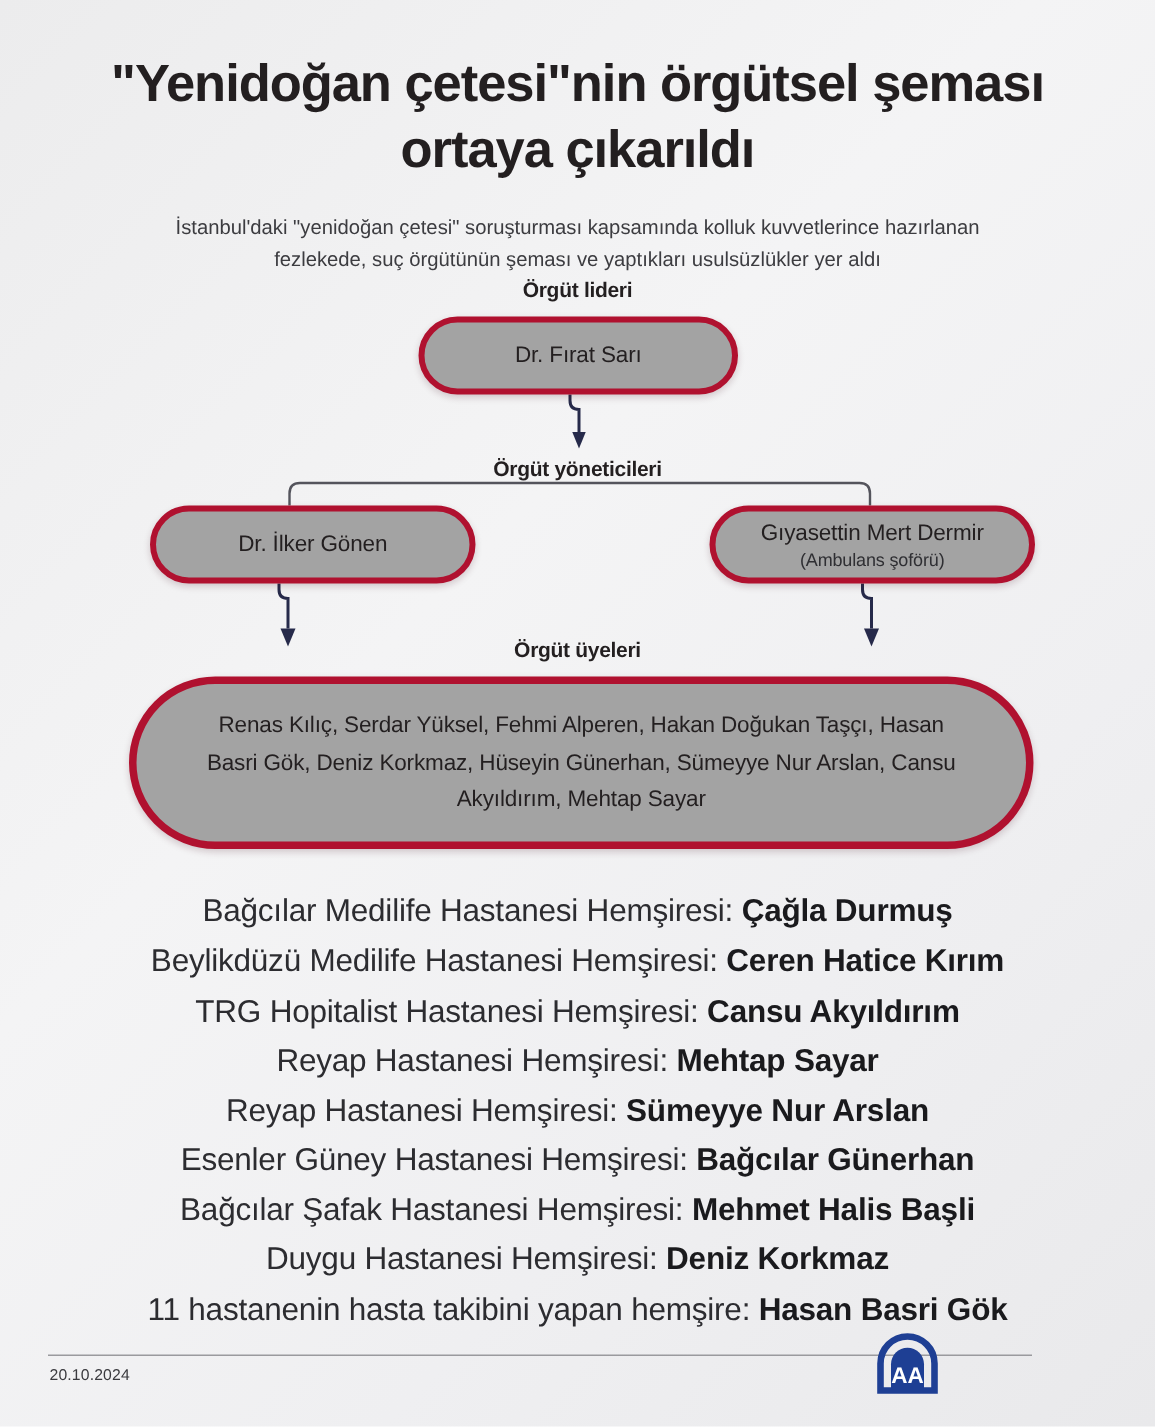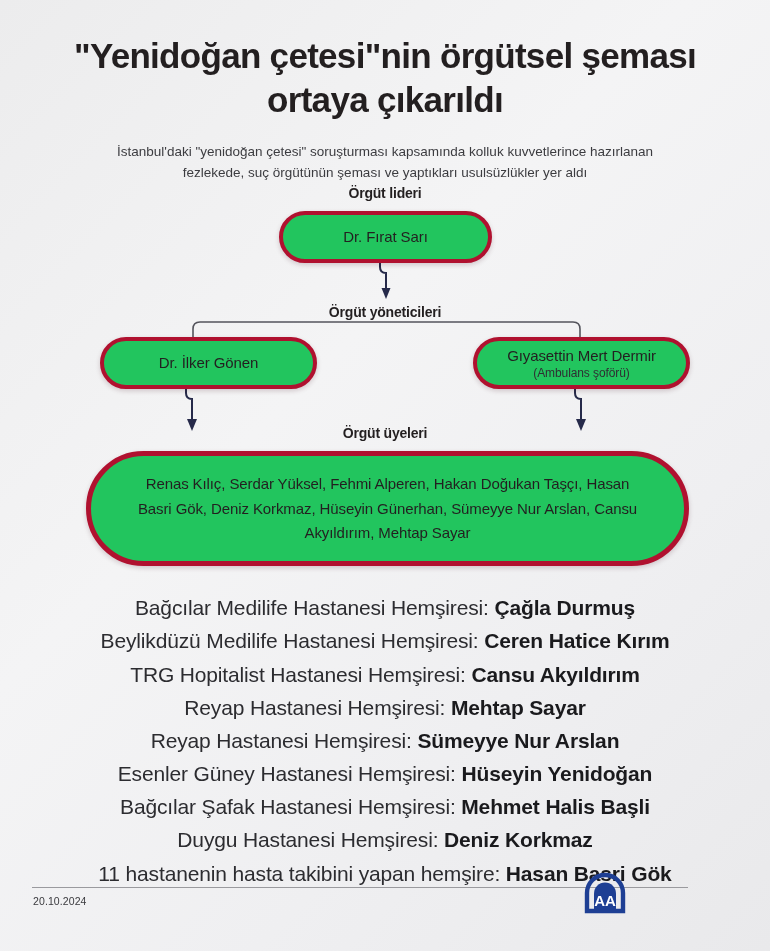--- a/index.html
+++ b/index.html
@@ -62,21 +62,21 @@
     letter-spacing: -0.2px;
   }
   .label-leader   { top: 0px; }
   .label-managers { top: 119px; }
   .label-members  { top: 240px; }
 
   
   .pill {
     position: absolute;
     box-sizing: border-box;
-    background: #22c55e;
+    background: #a3a3a3;
     border: 4px solid #b0112f;
     display: flex;
     align-items: center;
     justify-content: center;
     text-align: center;
     box-shadow: 0 2px 5px rgba(70,20,35,0.20);
   }
   .pill-leader {
     left: 279px;
     top: 26px;
@@ -151,21 +151,21 @@
   }
   .roster-line b {
     font-weight: bold;
     color: #1a1a1d;
   }
 
   
   .footer {
     position: absolute;
     left: 0;
-    bottom: 16px;
+    bottom: 0;
     width: 650px;
     height: 66px;
   }
   .footer-rule {
     position: absolute;
     left: 32px;
     top: 18px;
     width: 656px;
     height: 1px;
     background: #9a9a9e;
@@ -246,21 +246,21 @@
     <div class="roster-line">
       <span>TRG Hopitalist Hastanesi Hemşiresi: </span><b>Cansu Akyıldırım</b>
     </div>
     <div class="roster-line">
       <span>Reyap Hastanesi Hemşiresi: </span><b>Mehtap Sayar</b>
     </div>
     <div class="roster-line">
       <span>Reyap Hastanesi Hemşiresi: </span><b>Sümeyye Nur Arslan</b>
     </div>
     <div class="roster-line">
-      <span>Esenler Güney Hastanesi Hemşiresi: </span><b>Hüseyin Yenidoğan</b>
+      <span>Esenler Güney Hastanesi Hemşiresi: </span><b>Bağcılar Günerhan</b>
     </div>
     <div class="roster-line">
       <span>Bağcılar Şafak Hastanesi Hemşiresi: </span><b>Mehmet Halis Başli</b>
     </div>
     <div class="roster-line">
       <span>Duygu Hastanesi Hemşiresi: </span><b>Deniz Korkmaz</b>
     </div>
     <div class="roster-line">
       <span>11 hastanenin hasta takibini yapan hemşire: </span><b>Hasan Basri Gök</b>
     </div>

